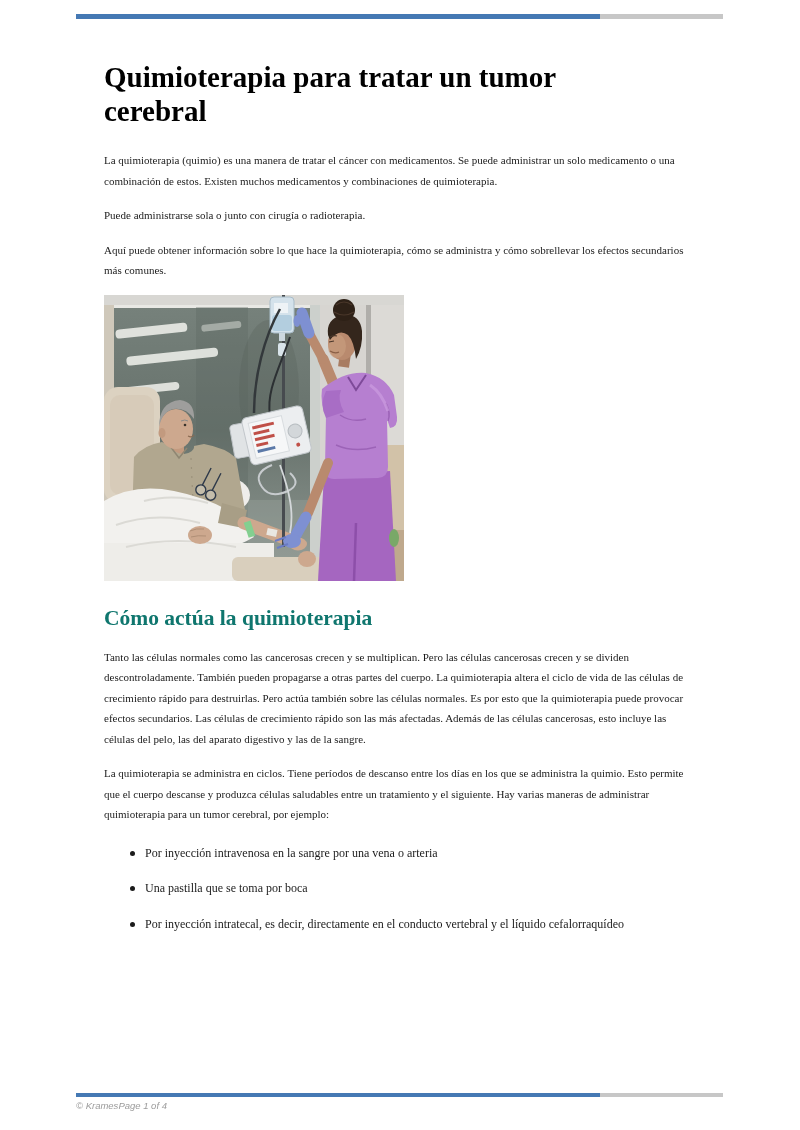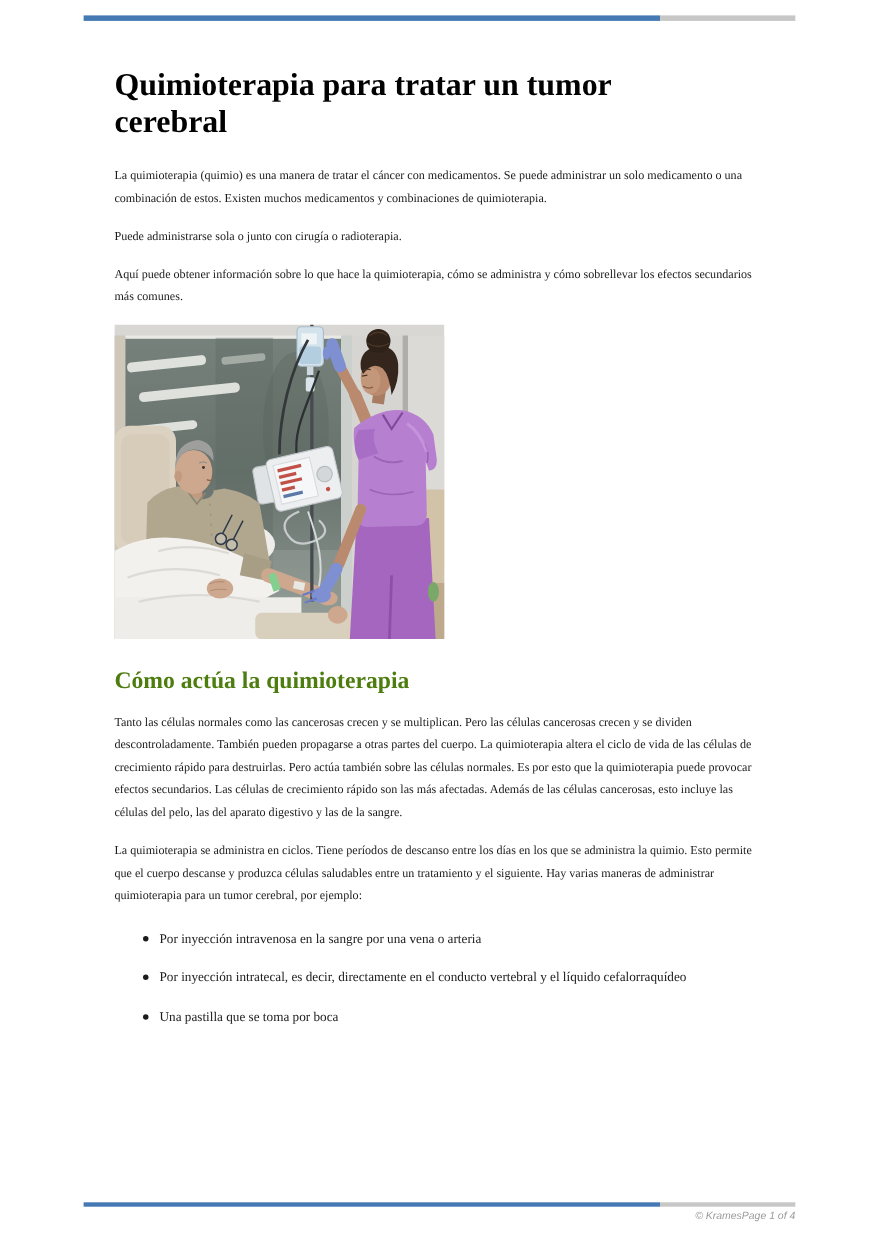--- a/index.html
+++ b/index.html
@@ -18,37 +18,37 @@
   .accent-bar .seg-blue{width:81%;background:var(--accent-blue,#4579B4);}
   .accent-bar .seg-gray{flex:1;background:var(--bar-gray,#C7C7C7);}
   
   .content{position:absolute;left:104px;top:60px;width:588px;}
   h1.doc-title{
     margin:0 0 22px 0;max-width:560px;
     font-size:29px;line-height:34px;font-weight:bold;color:#000;
   }
   p.body-par{margin:0 0 14px 0;font-size:11px;line-height:20.5px;}
   h2.section-heading{
-    margin:24px 0 16px 0;font-size:21.5px;line-height:26px;font-weight:bold;color:#4d7c0f;
+    margin:24px 0 16px 0;font-size:21.5px;line-height:26px;font-weight:bold;color:#0f766e;
   }
   figure.photo{margin:7px 0 10px 0;padding:0;width:300px;height:286px;}
   figure.photo svg{display:block;width:300px;height:286px;}
   ul.bullet-list{list-style:none;margin:18px 0 0 0;padding:0;}
   ul.bullet-list li{
     position:relative;padding-left:41px;margin-bottom:15px;
     font-size:12px;line-height:20.5px;
   }
   ul.bullet-list li::before{
     content:"";position:absolute;left:26px;top:8px;
     width:5px;height:5px;border-radius:50%;background:#1b1b1b;
   }
   
   .footer-row{
     position:absolute;left:76px;top:1100px;width:647px;
-    display:flex;justify-content:flex-end;
+    display:flex;justify-content:flex-start;
     font-family:"Liberation Sans", sans-serif;font-style:italic;
     font-size:9.5px;color:var(--footer-gray,#9B9B9B);
   }
 </style>
 </head>
 <body>
 
 <div class="page">
 
   <div class="accent-bar top">
@@ -199,22 +199,22 @@
       </svg>
     </figure>
 
     <h2 class="section-heading">Cómo actúa la quimioterapia</h2>
     <p class="body-par">Tanto las células normales como las cancerosas crecen y se multiplican. Pero las células cancerosas crecen y se dividen descontroladamente. También pueden propagarse a otras partes del cuerpo. La quimioterapia altera el ciclo de vida de las células de crecimiento rápido para destruirlas. Pero actúa también sobre las células normales. Es por esto que la quimioterapia puede provocar efectos secundarios. Las células de crecimiento rápido son las más afectadas. Además de las células cancerosas, esto incluye las células del pelo, las del aparato digestivo y las de la sangre.</p>
 
     <p class="body-par">La quimioterapia se administra en ciclos. Tiene períodos de descanso entre los días en los que se administra la quimio. Esto permite que el cuerpo descanse y produzca células saludables entre un tratamiento y el siguiente. Hay varias maneras de administrar quimioterapia para un tumor cerebral, por ejemplo:</p>
 
     <ul class="bullet-list">
       <li>Por inyección intravenosa en la sangre por una vena o arteria</li>
+      <li>Una pastilla que se toma por boca</li>
       <li>Por inyección intratecal, es decir, directamente en el conducto vertebral y el líquido cefalorraquídeo</li>
-      <li>Una pastilla que se toma por boca</li>
     </ul>
   </main>
 
   <div class="accent-bar bottom">
     <span class="seg-blue"></span>
     <span class="seg-gray"></span>
   </div>
   <div class="footer-row">
     <span>© Krames</span>
     <span>Page 1 of 4</span>

